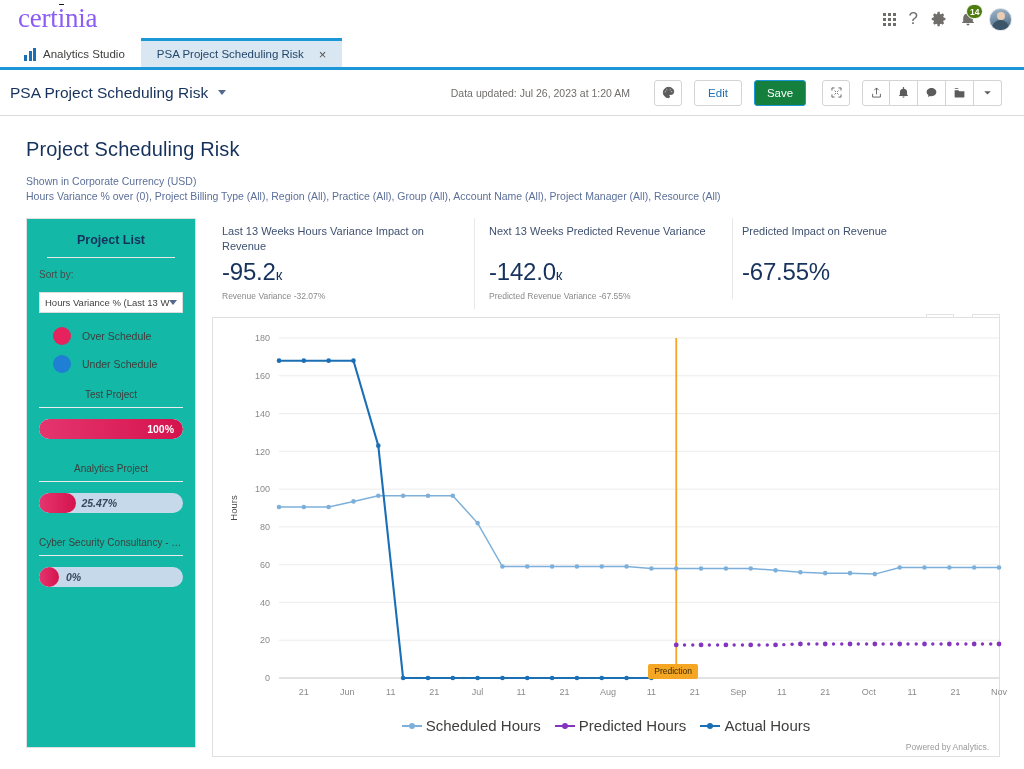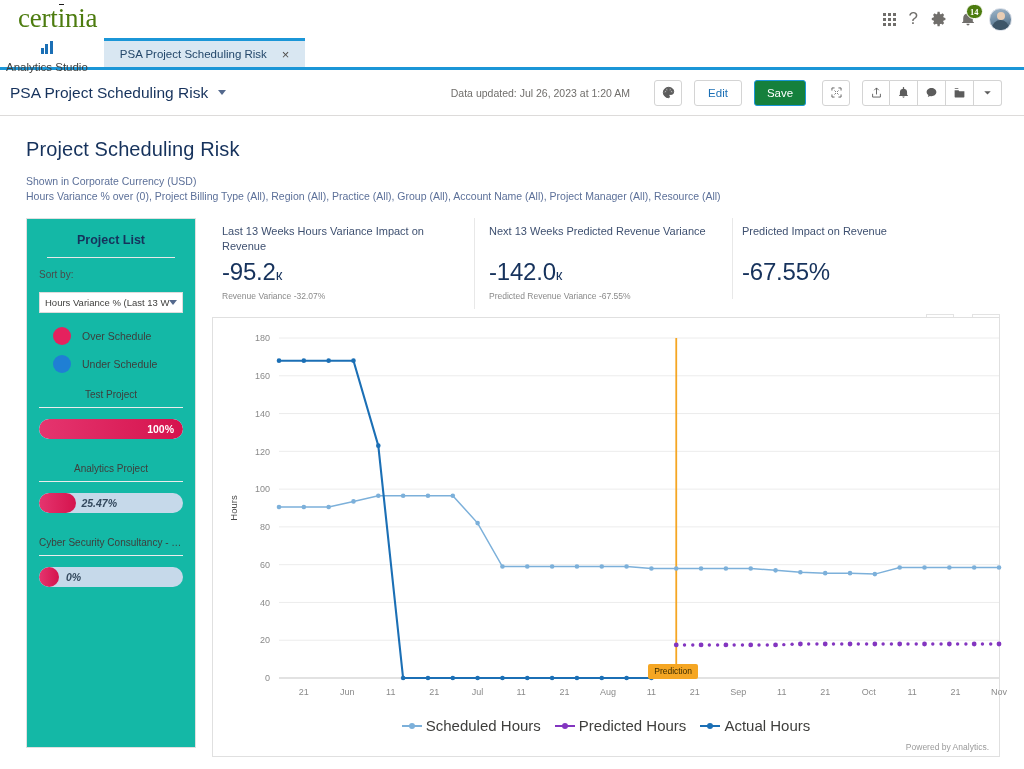--- a/index.html
+++ b/index.html
@@ -16,21 +16,21 @@
     height: 38px;
     background: #ffffff;
     display: flex;
     align-items: center;
     justify-content: space-between;
     padding: 0 12px 0 18px;
   }
   .brand {
     font-family: "Liberation Serif", serif;
     font-size: 27px;
-    color: #4d7c0f;
+    color: #8b5cf6;
     letter-spacing: -0.2px;
     position: relative;
     top: -1px;
   }
   .brand .macron {
     position: relative;
   }
   .brand .macron::after {
     content: "";
     position: absolute;
@@ -59,21 +59,20 @@
     top: -7px; left: 6px;
     background: #4d7c0f;
     color: #fff;
     font-size: 8.5px;
     font-weight: bold;
     min-width: 15px; height: 15px;
     border-radius: 8px;
     display: flex; align-items: center; justify-content: center;
     padding: 0 3px;
     border: 1.5px solid #fff;
-    font-family: Liberation Serif, serif;
   }
   .avatar {
     width: 23px; height: 23px; border-radius: 50%;
     background: linear-gradient(170deg,#9fb6c9 0%, #6e8ba3 55%, #43596b 100%);
     overflow: hidden; position: relative;
     border: 1px solid #d8dde6;
   }
   .avatar::before {
     content:""; position:absolute; width:8px;height:8px;border-radius:50%;
     background:#e8cdb4; left:7px; top:3px;
@@ -92,21 +91,21 @@
     border-bottom: 3px solid #1b96d7;
   }
   .tab {
     display: flex; align-items: center; gap: 7px;
     padding: 0 16px;
     font-size: 11.5px;
     color: #3e3e3c;
     cursor: pointer;
     border-top: 3px solid transparent;
   }
-  .tab.home { padding-left: 6px; flex-direction: column; }
+  .tab.home { padding-left: 24px; }
   .tab.active {
     background: #d9e7f2;
     border-top: 3px solid #1b96d7;
     color: #24486b;
   }
   .chart-ico {
     display: inline-flex; align-items: flex-end; gap: 1.5px; height: 13px;
   }
   .chart-ico i { width: 3px; background: #1b6fb5; display: block; }
   .chart-ico i:nth-child(1){ height: 6px; }

